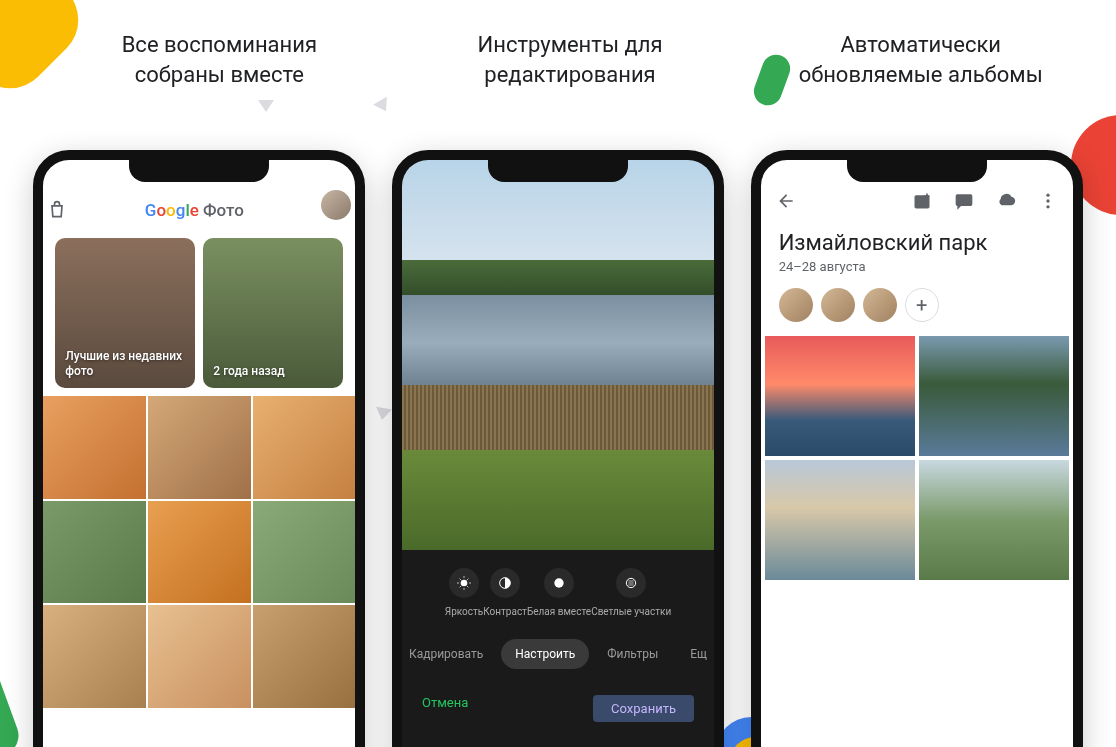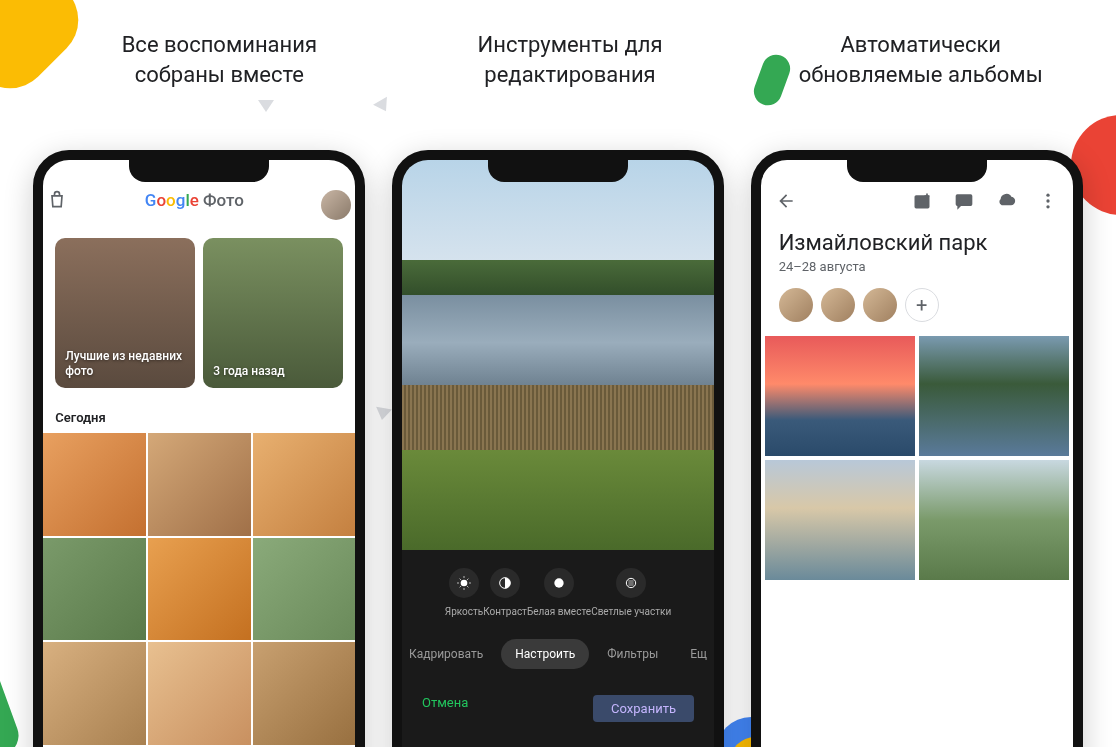--- a/index.html
+++ b/index.html
@@ -22,21 +22,21 @@
 .headings{display:flex;position:absolute;top:30px;left:12px;width:100%;padding:0 40px;gap:16px}
 .hd{flex:1;text-align:center;font-size:22px;color:#202124;line-height:1.35}
 
 
 .phones{position:absolute;top:150px;left:0;width:100%;display:flex;justify-content:space-around;padding:0 20px}
 .phone{width:332px;height:680px;border:10px solid #111;border-radius:36px;background:#fff;position:relative;overflow:hidden;box-shadow:0 8px 30px rgba(0,0,0,.2)}
 .phone.dark{background:#000}
 .notch{position:absolute;top:0;left:50%;transform:translateX(-50%);width:140px;height:22px;background:#111;border-radius:0 0 16px 16px;z-index:50}
 
 
-.p1-top{display:flex;align-items:flex-start;padding:30px 4px 10px;gap:10px}
+.p1-top{display:flex;align-items:flex-end;padding:30px 4px 10px;gap:10px}
 .bag-ic{width:20px;height:20px}
 .g-logo{flex:1;text-align:center;font-size:17px;font-weight:500}
 .g-b{color:#4285F4}.g-r{color:#EA4335}.g-y{color:#FBBC04}.g-g{color:#34A853}.g-gray{color:#5f6368}
 .avatar{width:30px;height:30px;border-radius:50%;background:linear-gradient(135deg,#c9b6a5,#8a7a6a)}
 .stories{display:flex;gap:8px;padding:8px 12px}
 .story{flex:1;height:150px;border-radius:10px;position:relative;overflow:hidden;display:flex;align-items:flex-end;padding:10px}
 .story-bg1{background:linear-gradient(180deg,#8b6f5c 0%,#5a4a3e 100%)}
 .story-bg2{background:linear-gradient(180deg,#d4c4b4 0%,#a89080 100%)}
 .story-bg3{background:linear-gradient(180deg,#7a9060 0%,#4a5a3a 100%)}
 .story-lbl{color:#fff;font-size:12px;font-weight:500;line-height:1.2;text-shadow:0 1px 3px rgba(0,0,0,.5);z-index:2}
@@ -128,24 +128,23 @@
         <span class="g-b">G</span><span class="g-r">o</span><span class="g-y">o</span><span class="g-b">g</span><span class="g-g">l</span><span class="g-r">e</span>
         <span class="g-gray">Фото</span>
       </div>
       <div class="avatar"></div>
     </div>
     <div class="stories">
       <div class="story story-bg1">
           <span class="story-lbl">Лучшие из недавних фото</span>
         </div>
       <div class="story story-bg3">
-          <span class="story-lbl">3 года назад</span>
-        </div>
-    </div>
-    <div class="sec-hd">Сегодня</div>
+          <span class="story-lbl">2 года назад</span>
+        </div>
+    </div>
     <div class="grid3">
       <div class="cell c1"></div>
       <div class="cell c2"></div>
       <div class="cell c3"></div>
       <div class="cell c4"></div>
       <div class="cell c5"></div>
       <div class="cell c6"></div>
       <div class="cell c7"></div>
       <div class="cell c8"></div>
       <div class="cell c9"></div>

